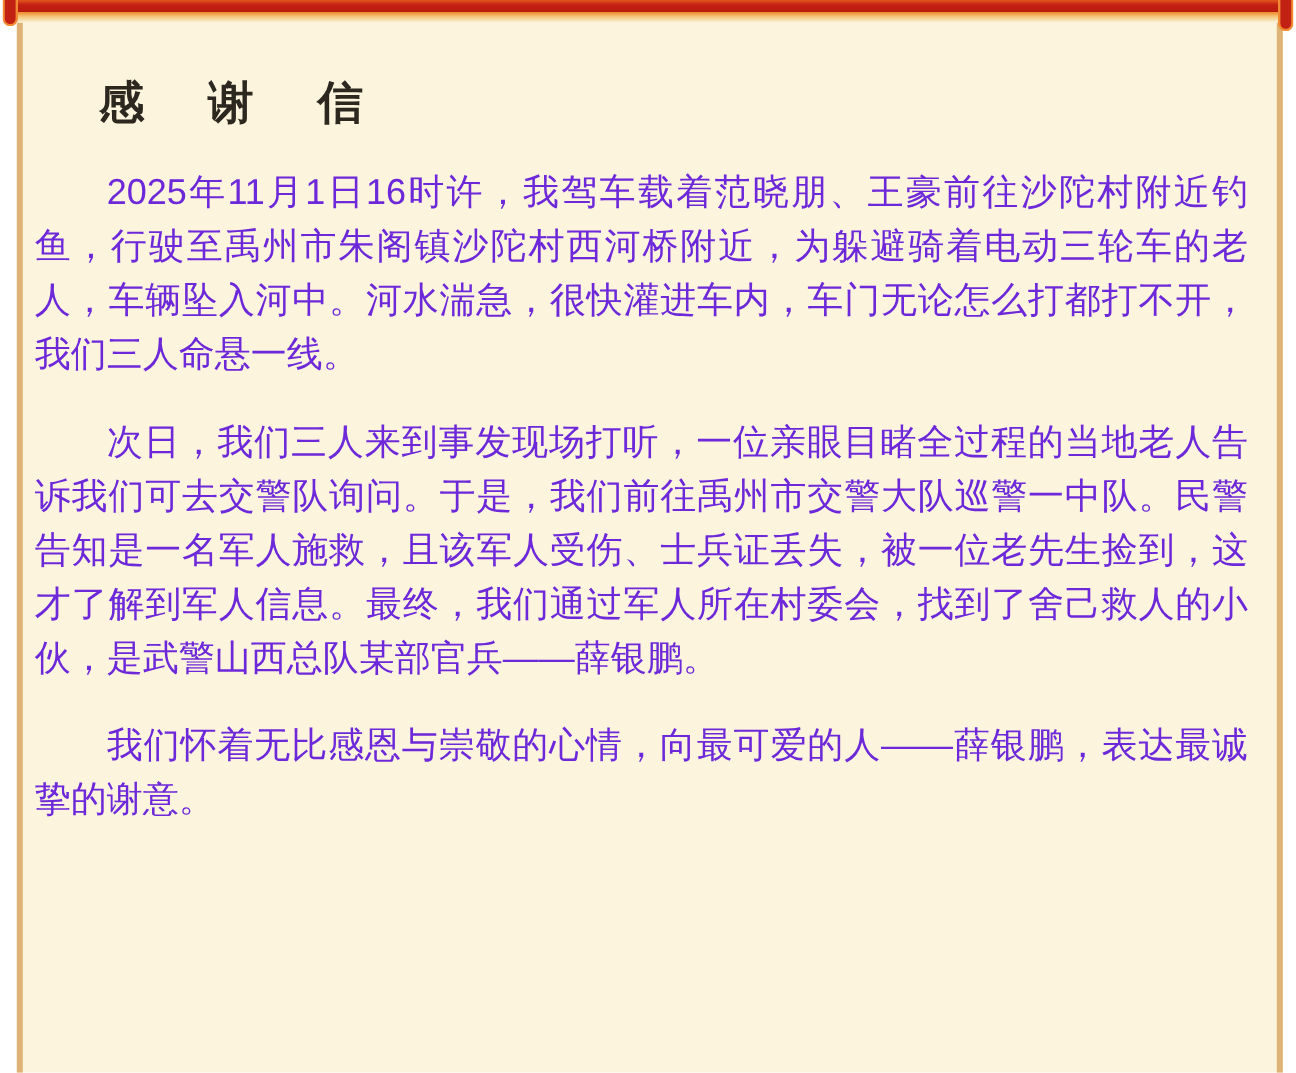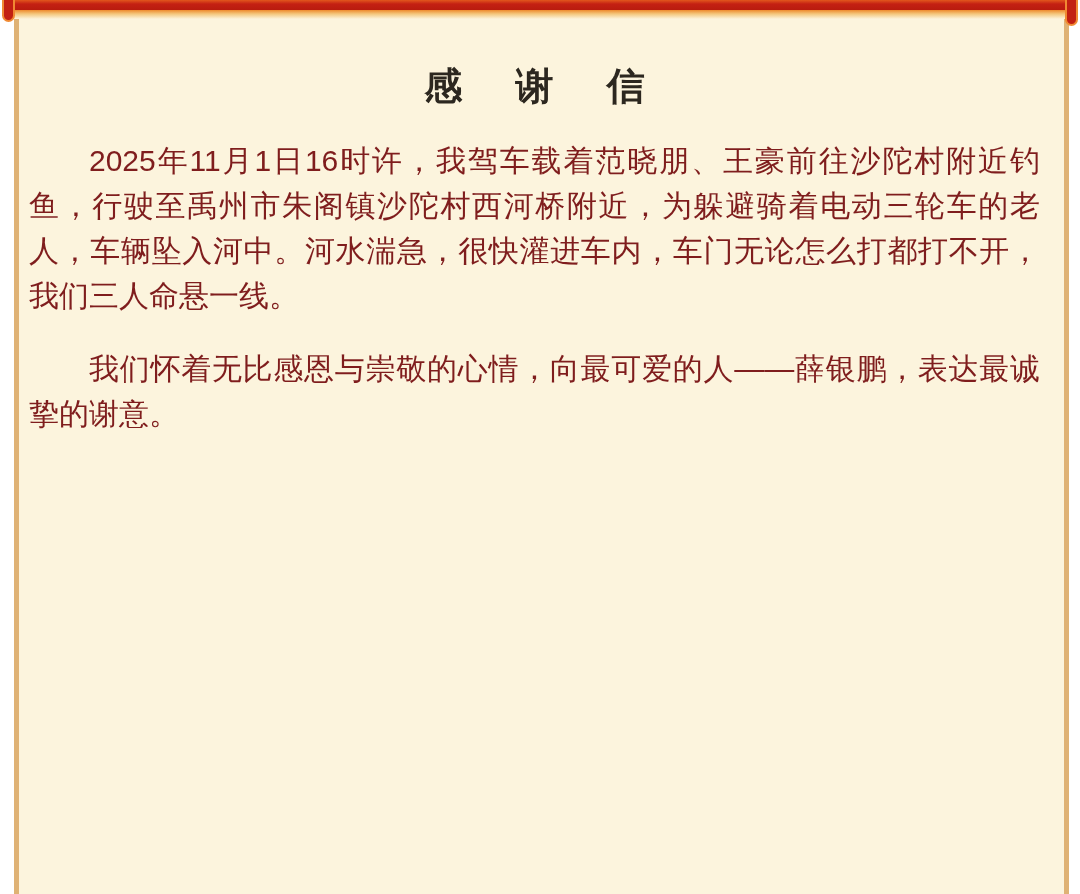--- a/index.html
+++ b/index.html
@@ -59,34 +59,33 @@
     height: 920px;
     box-sizing: border-box;
     background: #fcf4dd;
     border-left: 5px solid #dfb275;
     border-right: 5px solid #dfb275;
     padding: 52px 24px 0 10px;
     z-index: 1;
   }
   .title {
     margin: 0 0 28px 0;
-    text-align: center;
     font-size: 38px;
     line-height: 48px;
     font-weight: bold;
     color: #2c271f;
     letter-spacing: 1.4em;
     padding-left: 1.4em; 
     white-space: nowrap;
   }
   .body-text p {
     margin: 0;
     font-size: 30px;
     line-height: 45px;
-    color: #7f1d1d;
+    color: #6d28d9;
     text-align: justify;
     text-indent: 2em;
   }
   .body-text p + p {
     margin-top: 28px;
   }
 </style>
 </head>
 <body>
 
@@ -95,17 +94,18 @@
   <div class="banner"></div>
   <div class="banner-glow"></div>
   <div class="tab tab-left"></div>
   <div class="tab tab-right"></div>
 
   <div class="panel">
     <h1 class="title">感谢信</h1>
 
     <div class="body-text">
       <p>2025年11月1日16时许，我驾车载着范晓朋、王豪前往沙陀村附近钓鱼，行驶至禹州市朱阁镇沙陀村西河桥附近，为躲避骑着电动三轮车的老人，车辆坠入河中。河水湍急，很快灌进车内，车门无论怎么打都打不开，我们三人命悬一线。</p>
+      <p>次日，我们三人来到事发现场打听，一位亲眼目睹全过程的当地老人告诉我们可去交警队询问。于是，我们前往禹州市交警大队巡警一中队。民警告知是一名军人施救，且该军人受伤、士兵证丢失，被一位老先生捡到，这才了解到军人信息。最终，我们通过军人所在村委会，找到了舍己救人的小伙，是武警山西总队某部官兵——薛银鹏。</p>
       <p>我们怀着无比感恩与崇敬的心情，向最可爱的人——薛银鹏，表达最诚挚的谢意。</p>
     </div>
   </div>
 
 </div>
 
 </body></html>

